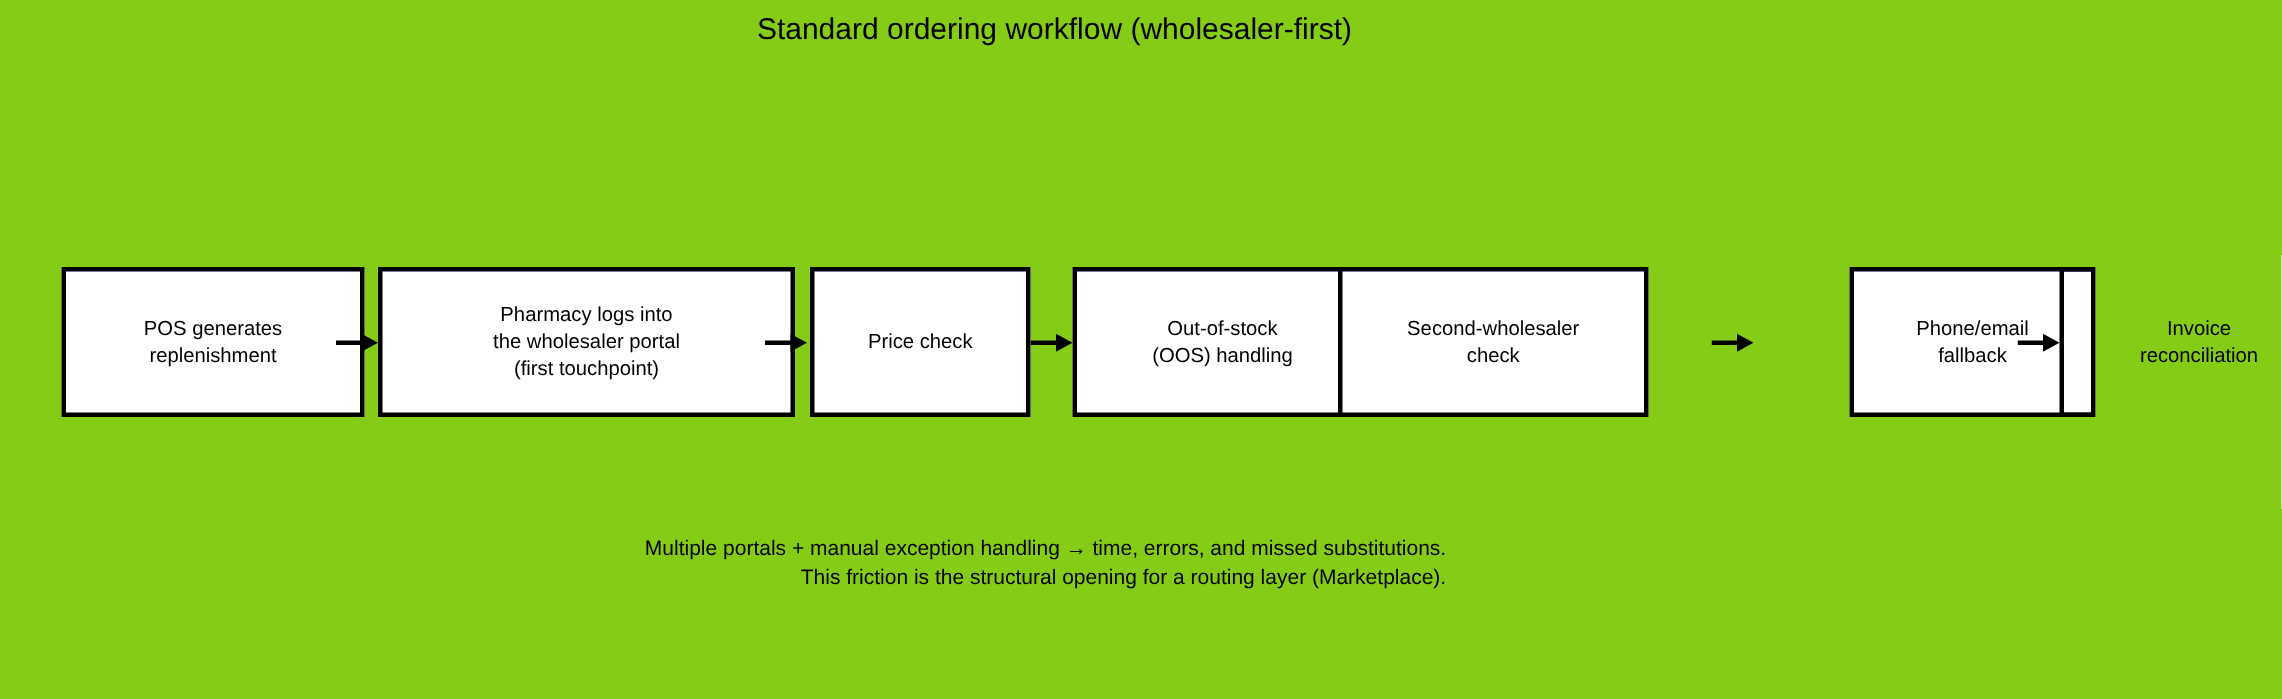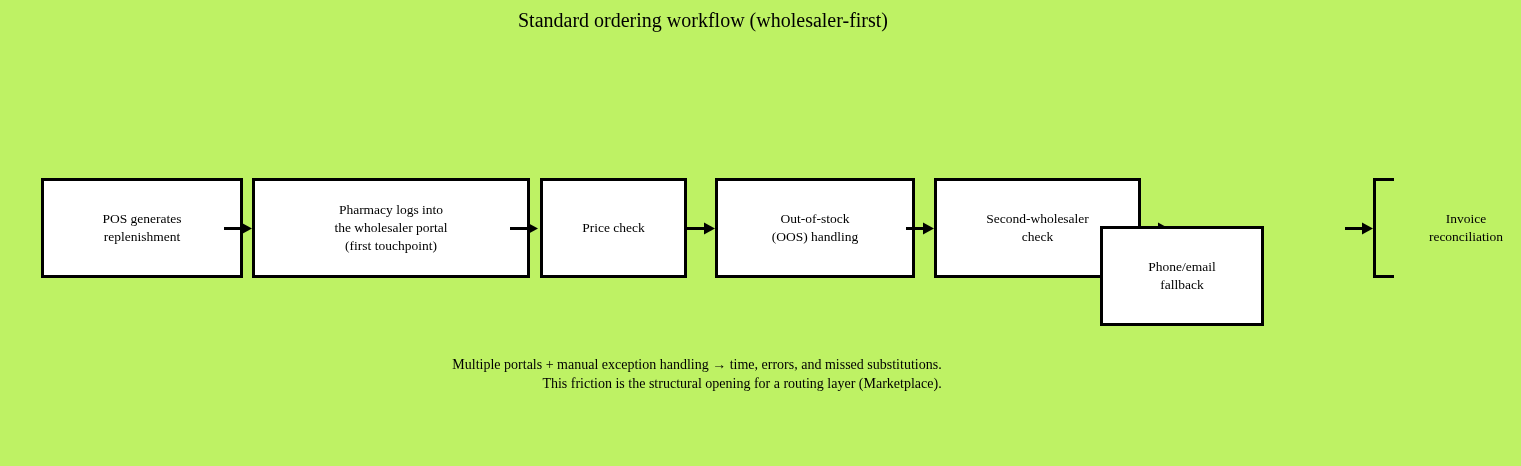--- a/index.html
+++ b/index.html
@@ -4,22 +4,22 @@
 <style>
   html, body {
     margin: 0;
     padding: 0;
     background: #ffffff;
   }
   #canvas {
     position: relative;
     width: 1521px;
     height: 466px;
-    background: #bef264;
-    font-family: Liberation Serif, serif;
+    background: #84cc16;
+    font-family: Liberation Sans, sans-serif;
     color: #000000;
     overflow: hidden;
   }
   .diagram-title {
     position: absolute;
     top: 9px;
     left: 703px;
     transform: translateX(-50%);
     font-size: 20px;
     white-space: nowrap;
@@ -41,22 +41,22 @@
     font-size: 13.5px;
     line-height: 1.32;
     white-space: pre-line;
     color: #000000;
   }
   
   .n1 { left: 41px;   width: 202px; }
   .n2 { left: 252px;  width: 278px; }
   .n3 { left: 540px;  width: 147px; }
   .n4 { left: 715px;  width: 200px; }
-  .n5 { left: 934px;  width: 207px; }
-  .n6 { left: 1100px; width: 164px; margin-top: 48px; }
+  .n5 { left: 892px;  width: 207px; }
+  .n6 { left: 1233px; width: 164px; }
   
   .n7-bracket {
     position: absolute;
     top: 178px;
     left: 1373px;
     width: 21px;
     height: 100px;
     box-sizing: border-box;
     border-left: 3px solid #000000;
     border-top: 3px solid #000000;

